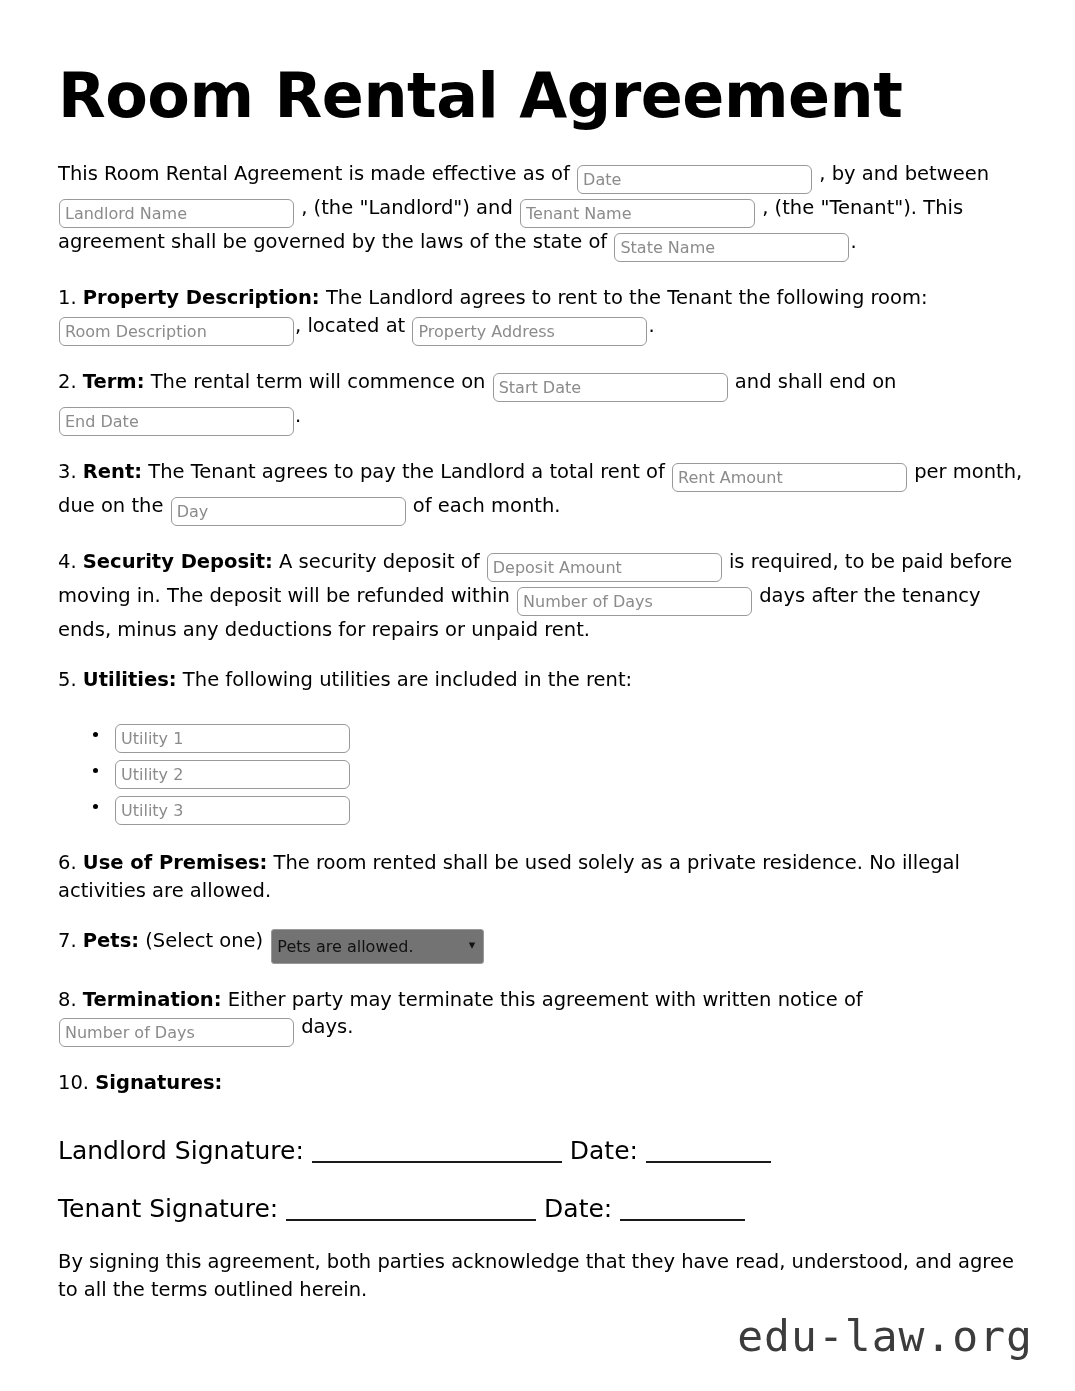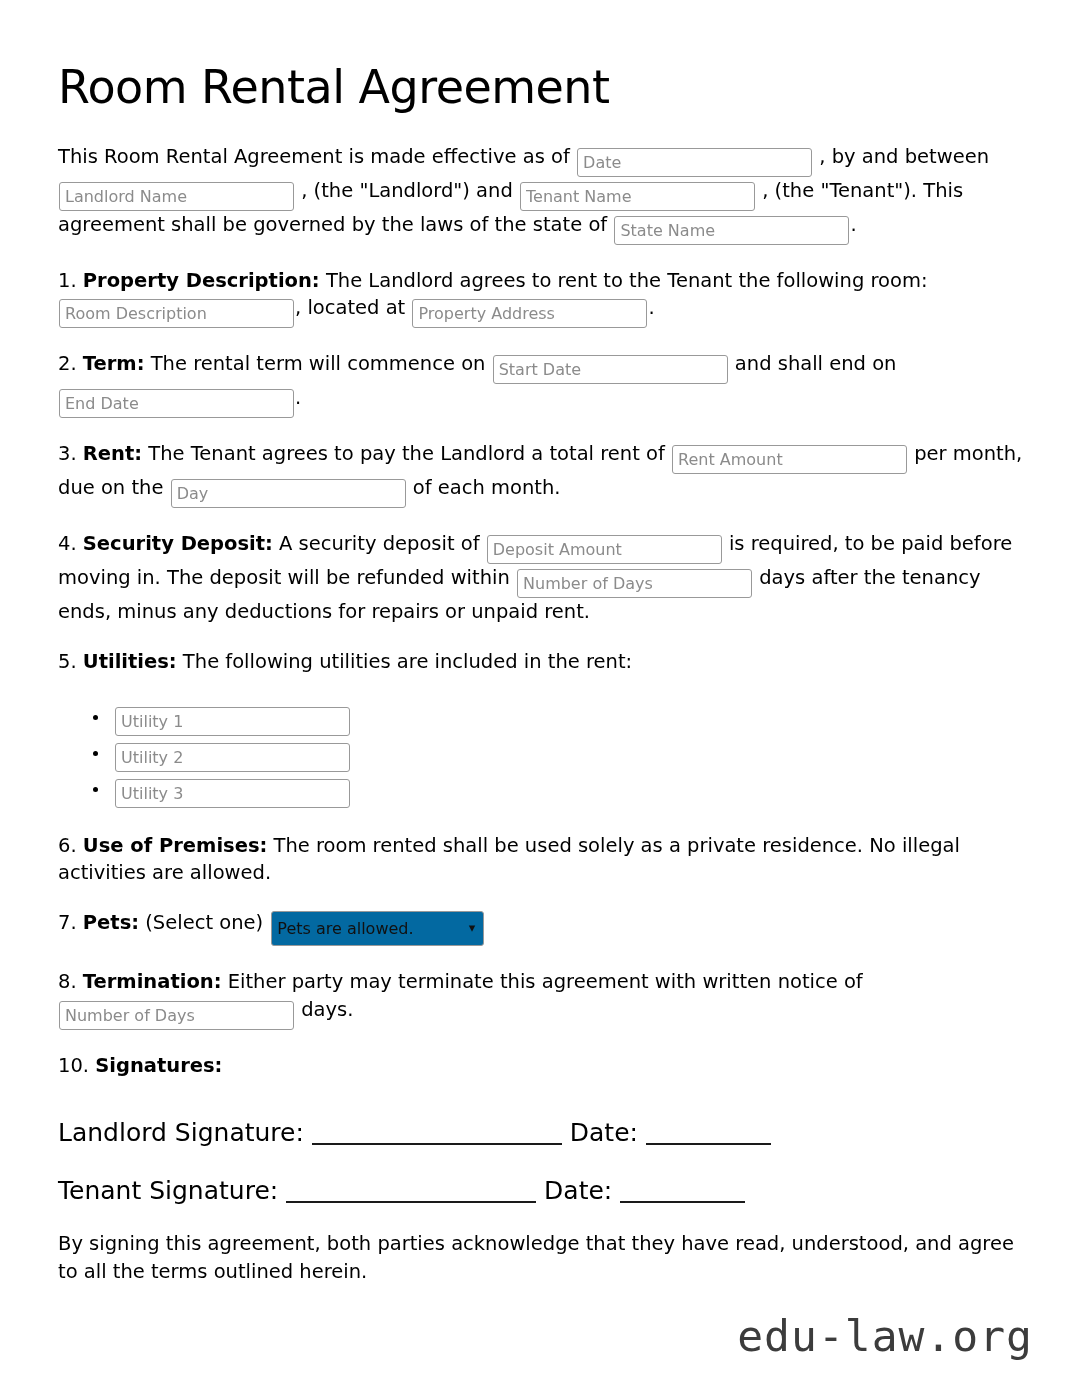--- a/index.html
+++ b/index.html
@@ -15,22 +15,22 @@
     color: #000000;
     position: relative;
     overflow: hidden;
   }
   .page {
     padding: 62px 45px 0 58px;
     box-sizing: border-box;
     width: 1075px;
   }
   h1.doc-title {
-    font-size: 46px;
-    font-weight: normal;
+    font-size: 62px;
+    font-weight: bold;
     margin: 0 0 30px 0;
     letter-spacing: -0.5px;
     line-height: 1.1;
   }
   p.para {
     font-size: 19.5px;
     line-height: 1.42;
     margin: 0 0 22px 0;
     color: #000;
   }
@@ -52,29 +52,29 @@
     height: 21px;
     line-height: 21px;
     box-sizing: content-box;
     vertical-align: -5px;
     margin: 0 1px;
   }
   input.fld::placeholder {
     color: #8b8b8b;
     opacity: 1;
   }
-  input.w235 { width: 223px; }
+  input.w235 { width: 223px; border-radius: 6px; }
 
   select.sel {
     font-family: "DejaVu Sans", "Liberation Sans", sans-serif;
     font-size: 16px;
     color: #111;
     border: 1px solid #999999;
     border-radius: 3px;
-    background: #0369a1;
+    background: #737373;
     padding: 3px 26px 3px 5px;
     height: 27px;
     box-sizing: content-box;
     vertical-align: -5px;
     margin: 0 2px;
     -webkit-appearance: none;
     -moz-appearance: none;
     appearance: none;
     width: 180px;
   }

